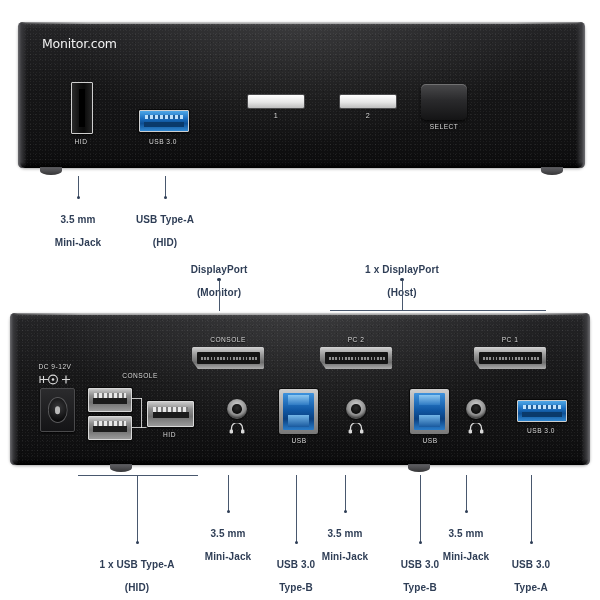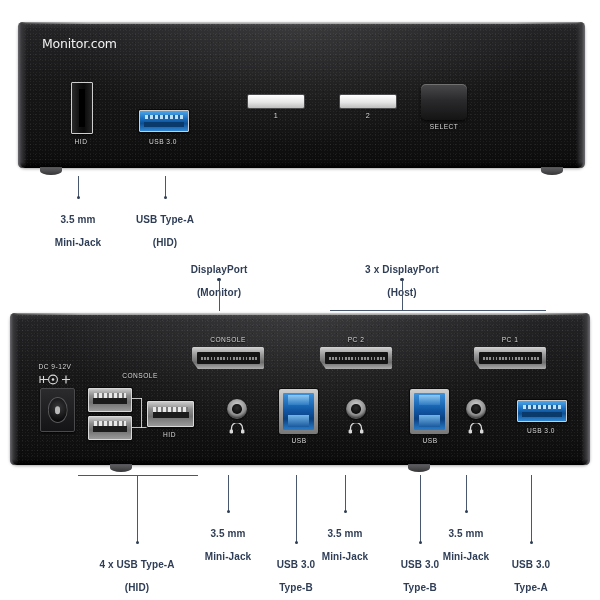--- a/index.html
+++ b/index.html
@@ -167,21 +167,21 @@
   </div>
 
   <div class="callout" style="left:164px;top:252px;width:110px;">
     <span>DisplayPort</span><br>
     <span>(Monitor)</span>
   </div>
   <div class="dot" style="left:217.4px;top:278px;"></div>
   <div class="lead" style="left:218.5px;top:281px;height:30px;"></div>
 
   <div class="callout" style="left:337px;top:252px;width:130px;">
-    <span>3 x DisplayPort</span><br>
+    <span>1 x DisplayPort</span><br>
     <span>(Host)</span>
   </div>
   <div class="dot" style="left:400.4px;top:278px;"></div>
   <div class="lead" style="left:401.5px;top:281px;height:30px;"></div>
   <div class="leadh" style="left:330px;top:310px;width:216px;"></div>
 
   <div class="unit" style="left:10px;top:313px;width:580px;height:152px;">
     <div class="face"></div>
     <div class="topgloss"></div>
     <div class="edgeL"></div>
@@ -288,21 +288,21 @@
     <div class="silk" style="left:506px;top:114px;width:50px;">USB 3.0</div>
 
     <div class="foot" style="left:100px;bottom:-7px;"></div>
     <div class="foot" style="right:160px;bottom:-7px;"></div>
   </div>
 
   <div class="leadh" style="left:78px;top:475px;width:120px;"></div>
   <div class="lead" style="left:137px;top:475px;height:68px;"></div>
   <div class="dot" style="left:135.9px;top:541px;"></div>
   <div class="callout" style="left:82px;top:547px;width:110px;">
-    <span>4 x USB Type-A</span><br>
+    <span>1 x USB Type-A</span><br>
     <span>(HID)</span>
   </div>
 
   <div class="lead" style="left:228px;top:475px;height:37px;"></div>
   <div class="dot" style="left:226.9px;top:510px;"></div>
   <div class="callout" style="left:178px;top:516px;width:100px;">
     <span>3.5 mm</span><br>
     <span>Mini-Jack</span>
   </div>
 

